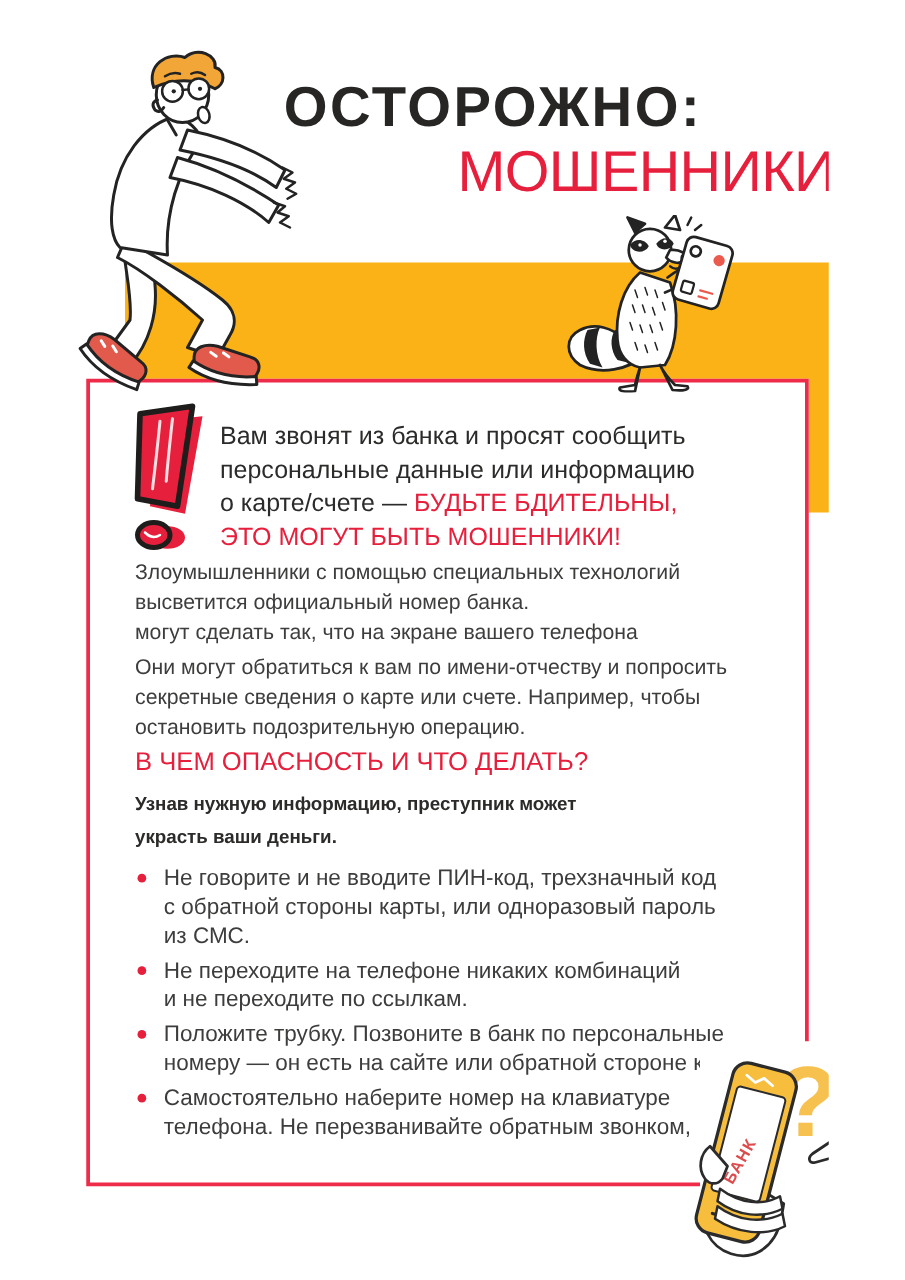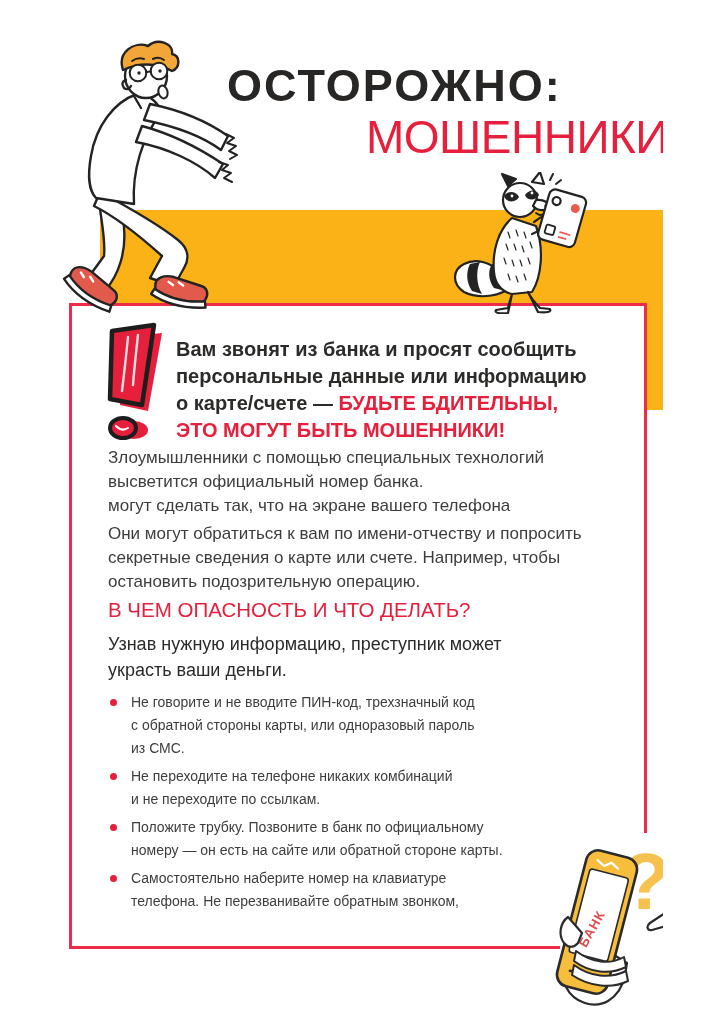--- a/index.html
+++ b/index.html
@@ -18,32 +18,32 @@
   body{width:724px;height:1024px;font-family:"Liberation Sans","DejaVu Sans",sans-serif}
   .page{position:relative;width:663px;height:1024px;background:#fff;overflow:hidden}
   .band{position:absolute;left:100px;top:210px;width:577px;height:200px;background:var(--band-yellow);z-index:0}
   .title1{position:absolute;left:227px;top:60px;font-size:45px;font-weight:700;letter-spacing:2px;color:#272625;z-index:2;white-space:nowrap}
   .title2{position:absolute;left:366px;top:110px;font-size:46px;font-weight:400;letter-spacing:-.5px;color:var(--red);z-index:2;white-space:nowrap}
   .man{position:absolute;left:22px;top:40px;width:230px;height:292px;z-index:2}
   .raccoon{position:absolute;left:448px;top:172px;width:150px;height:142px;z-index:2}
   .card{position:absolute;left:69px;top:303px;width:578px;height:646px;background:#fff;border:3px solid var(--border-red);z-index:1}
   .excl{position:absolute;left:26px;top:16px;width:70px;height:128px}
   .alert{position:absolute;left:104px;top:30px}
-  .alert .line{font-size:20px;font-weight:700;line-height:27px;color:var(--head);white-space:nowrap}
+  .alert .line{font-size:20px;font-weight:400;line-height:27px;color:var(--head);white-space:nowrap}
   .alert .red{color:var(--red)}
   .para{position:absolute;left:36px}
   .p1{top:140px}.p2{top:216px}
   .para .line{font-size:17px;line-height:24px;color:var(--body);white-space:nowrap}
   .heading{position:absolute;left:36px;top:292px;font-size:20.5px;font-weight:400;color:var(--red);white-space:nowrap}
   .lead{position:absolute;left:36px;top:325px}
-  .lead .line{font-size:18px;font-weight:400;line-height:26px;color:var(--head);white-space:nowrap}
+  .lead .line{font-size:15px;font-weight:700;line-height:26px;color:var(--head);white-space:nowrap}
   .bullets{position:absolute;left:36px;top:385px;width:530px}
   .bullet{display:flex;margin-bottom:5px}
   .dot{flex:none;width:7px;height:7px;border-radius:50%;background:var(--red);margin:8px 14px 0 2px}
-  .btext .line{font-size:14px;line-height:23px;color:var(--body);white-space:nowrap}
+  .btext .line{font-size:18px;line-height:23px;color:var(--body);white-space:nowrap}
   .phone{position:absolute;left:530px;top:825px;width:194px;height:199px;z-index:3}
   svg{display:block;width:100%;height:100%}
 </style>
 </head>
 <body>
 
 <div class="page">
 
   <div class="band"></div>
 
@@ -196,21 +196,21 @@
       <div class="bullet">
         <span class="dot"></span>
         <div class="btext">
           <div class="line">Не переходите на телефоне никаких комбинаций</div>
           <div class="line">и не переходите по ссылкам.</div>
         </div>
       </div>
       <div class="bullet">
         <span class="dot"></span>
         <div class="btext">
-          <div class="line">Положите трубку. Позвоните в банк по официальному</div>
+          <div class="line">Положите трубку. Позвоните в банк по персональные</div>
           <div class="line">номеру — он есть на сайте или обратной стороне карты.</div>
         </div>
       </div>
       <div class="bullet">
         <span class="dot"></span>
         <div class="btext">
           <div class="line">Самостоятельно наберите номер на клавиатуре</div>
           <div class="line">телефона. Не перезванивайте обратным звонком,</div>
         </div>
       </div>

